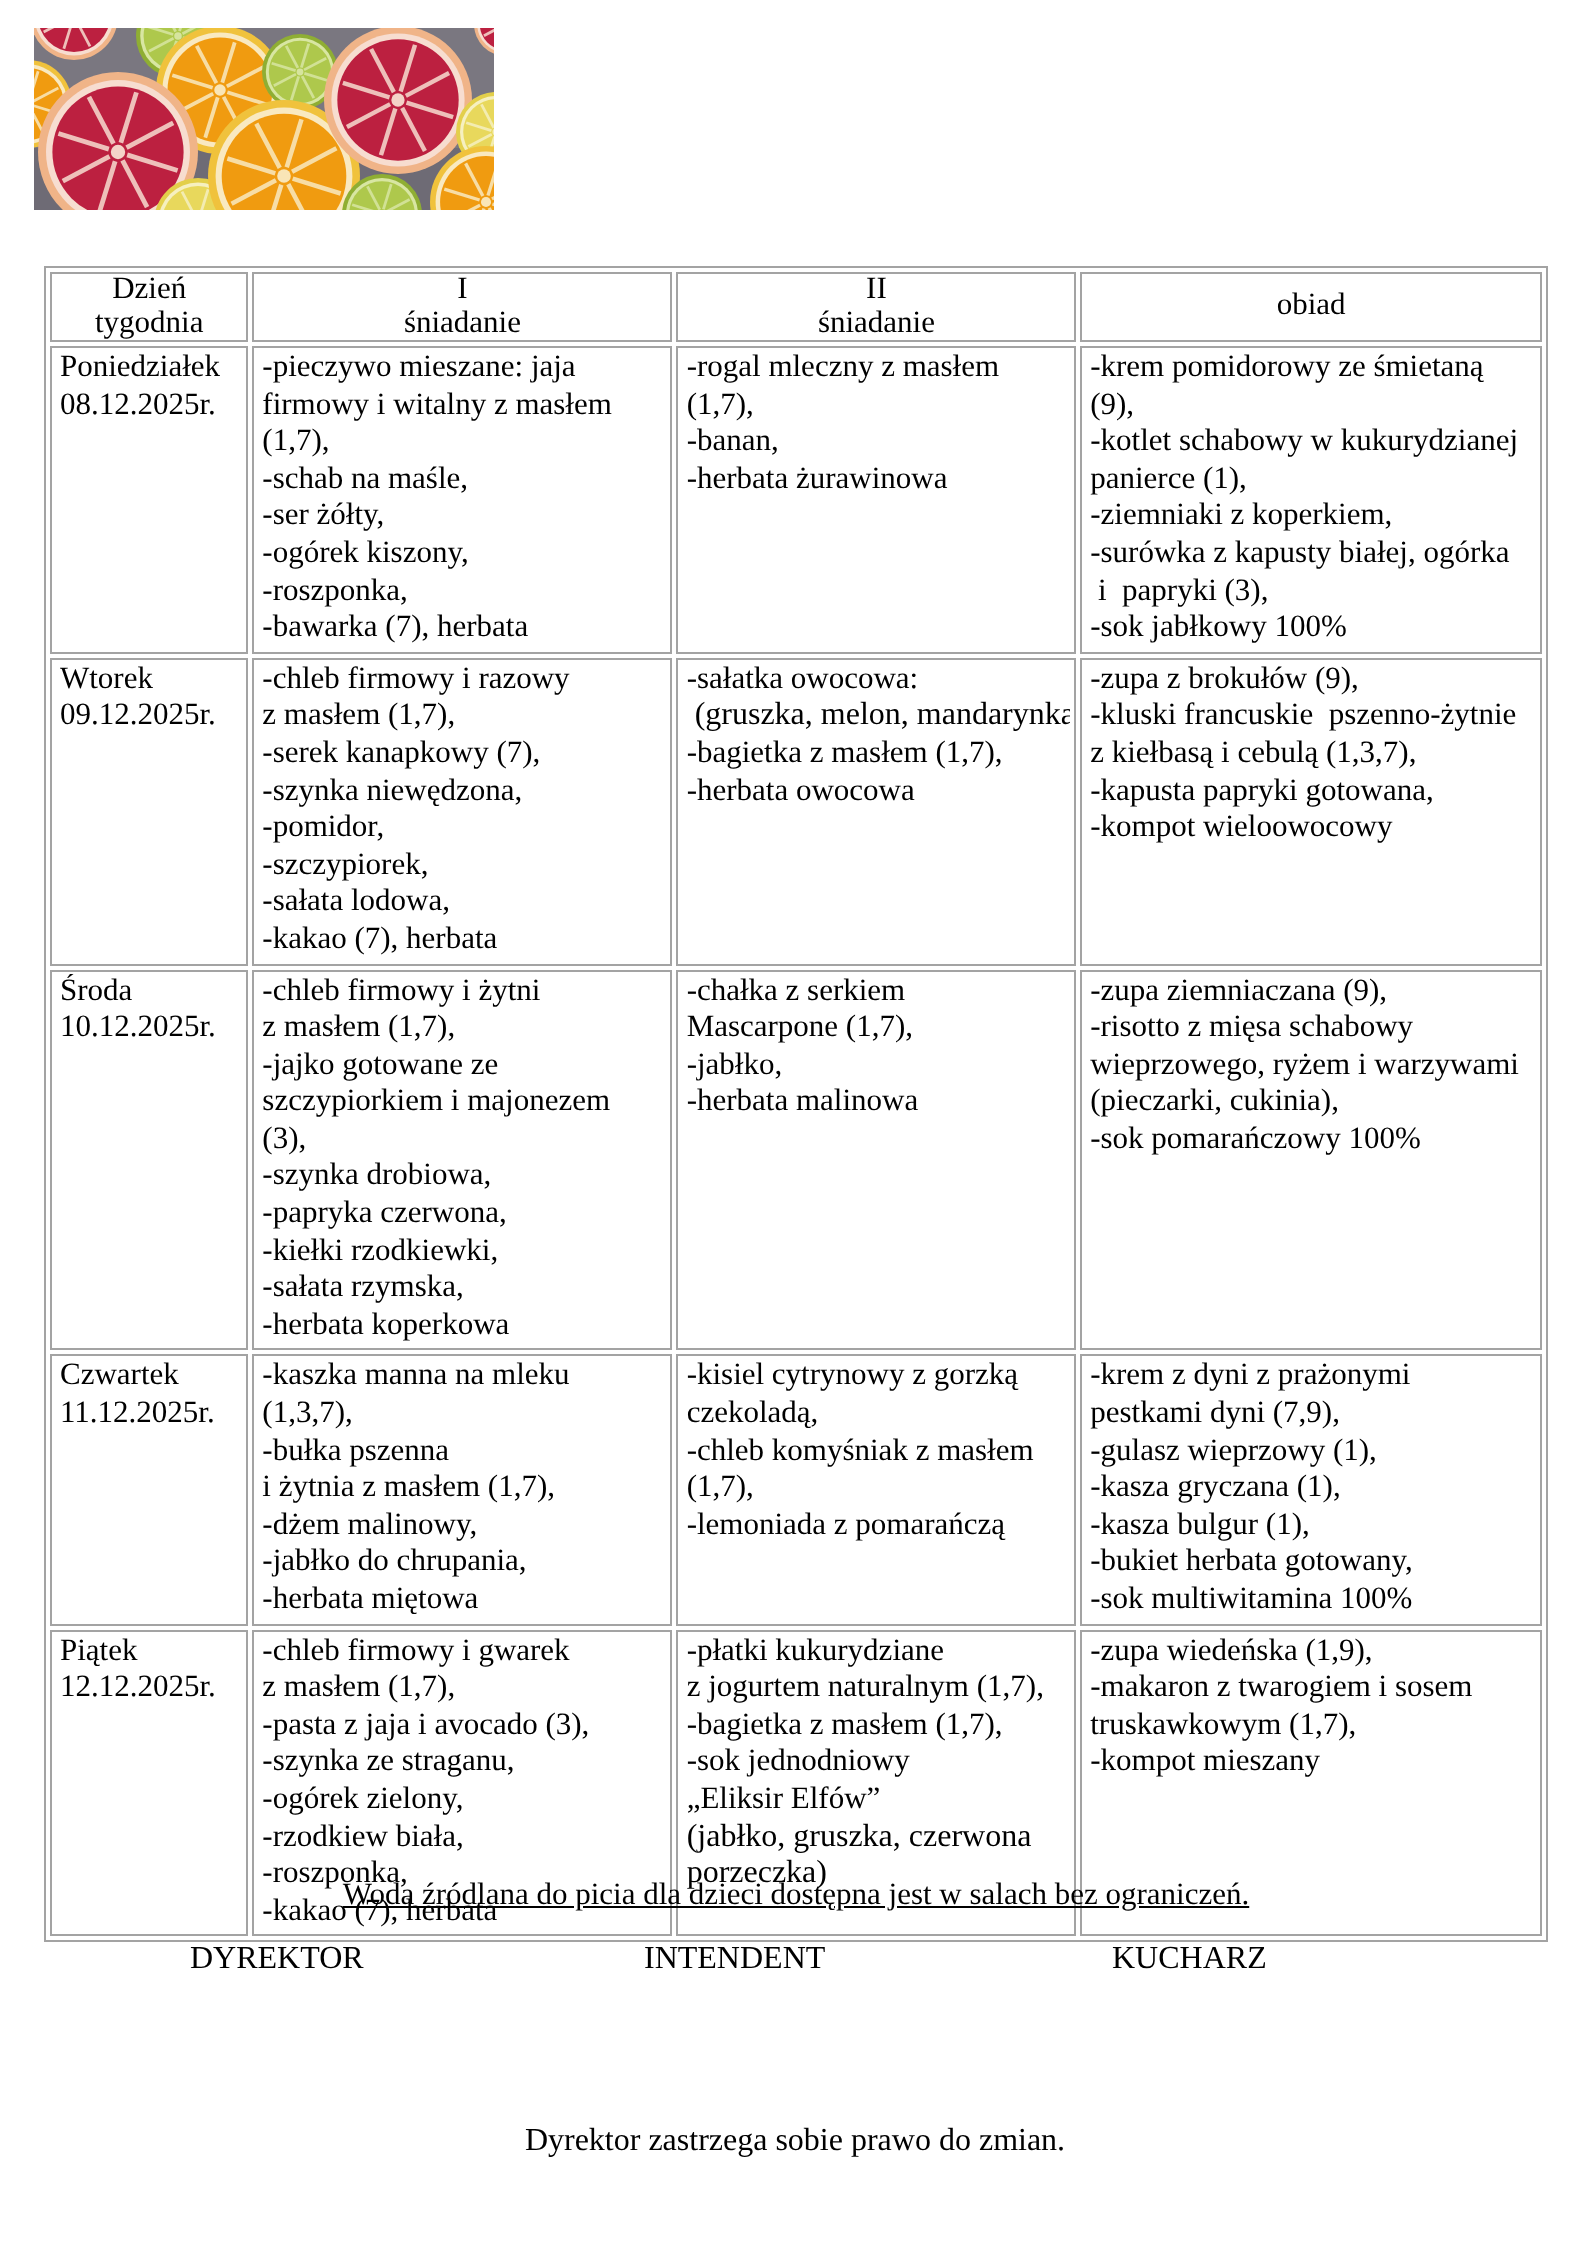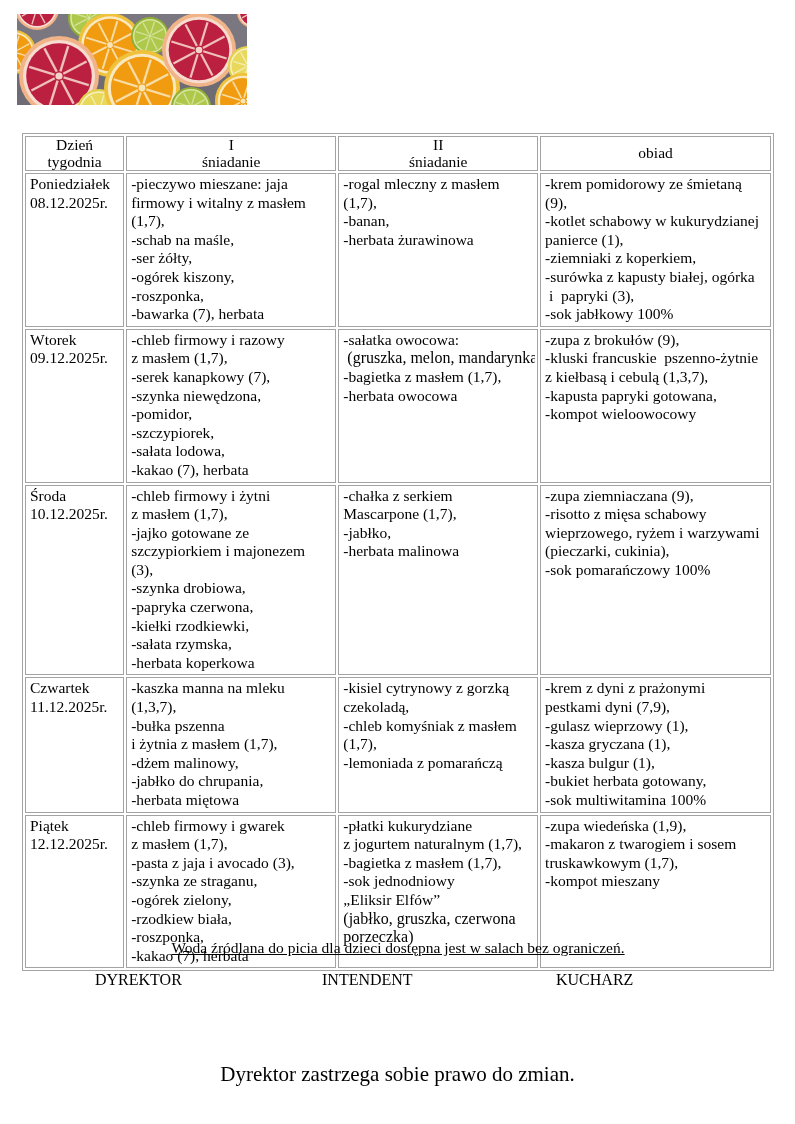--- a/index.html
+++ b/index.html
@@ -78,21 +78,21 @@
   }
   .signatures span { position: absolute; top: 0; }
   .sig-1 { left: 95px; }
   .sig-2 { left: 322px; }
   .sig-3 { left: 540px; margin-left: 16px; }
   .change-note {
     position: absolute;
     left: 0; top: 1062px;
     width: 795px;
     text-align: center;
-    font-size: 21px;
+    font-size: 16px;
   }
 </style>
 </head>
 <body>
 
 <div class="photo-wrap">
   <svg id="citrus-svg" width="230" height="91" viewBox="0 0 230 91" xmlns="http://www.w3.org/2000/svg">
       <rect x="0" y="0" width="230" height="91" fill="#7a7780"></rect>
       <rect x="0" y="60" width="230" height="31" fill="#6e6b75"></rect>
       <g>

